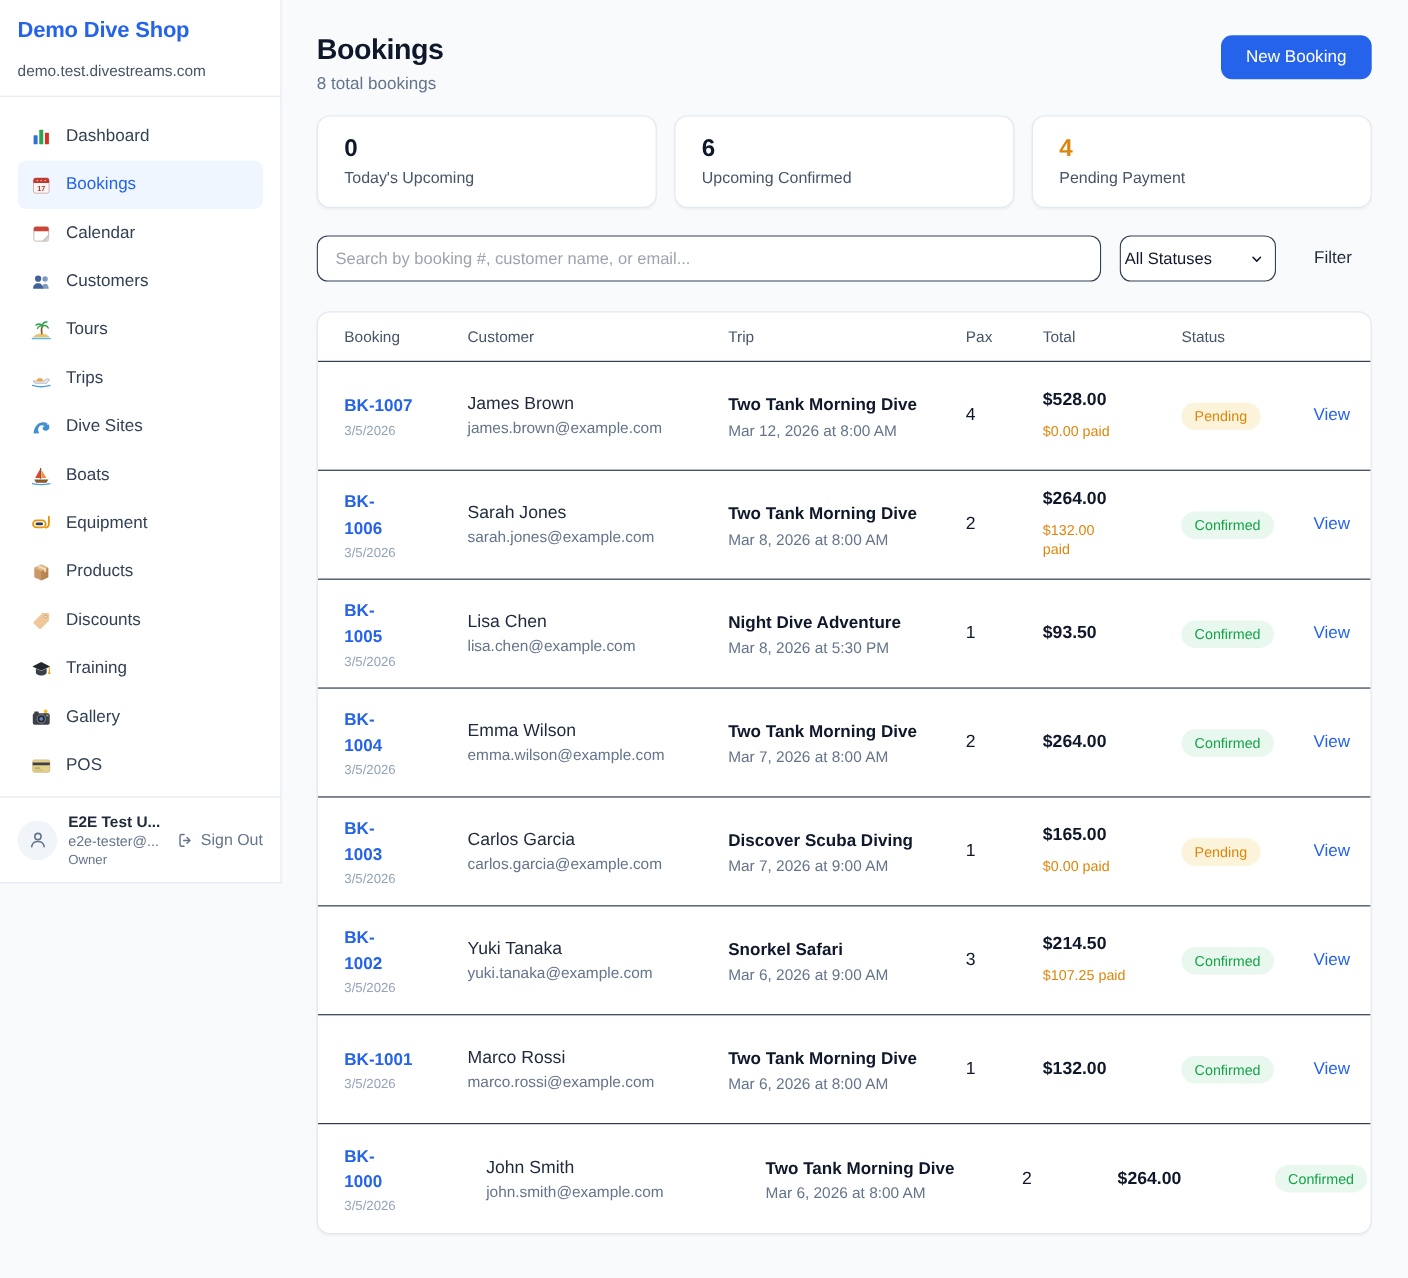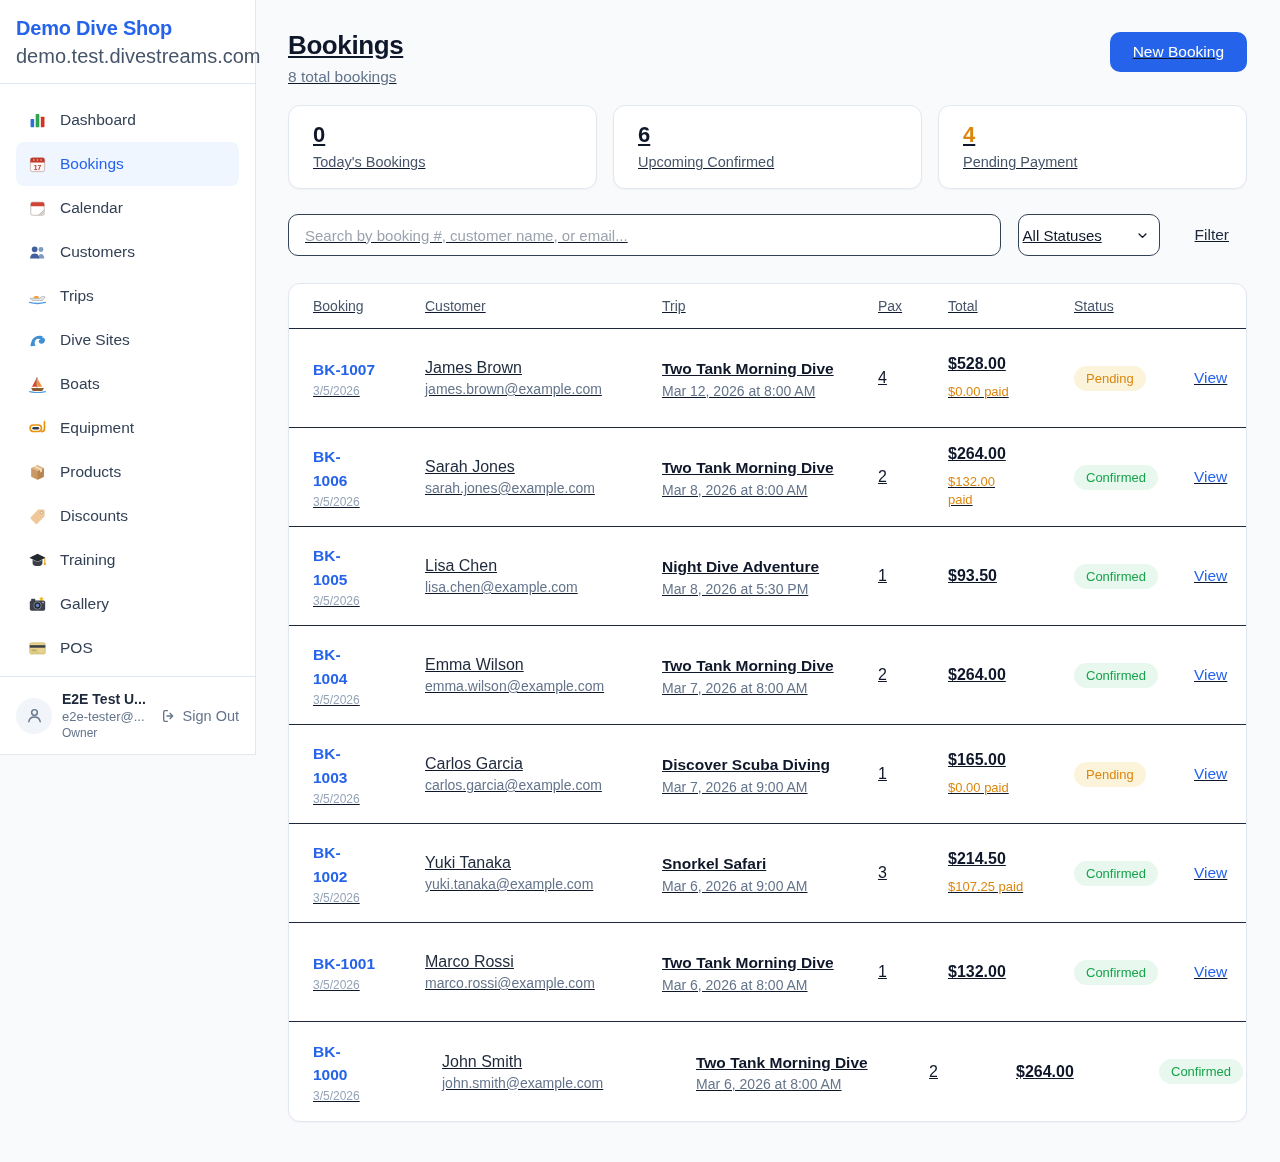--- a/index.html
+++ b/index.html
@@ -3,32 +3,32 @@
 <meta charset="utf-8">
 <style>
   * { box-sizing: border-box; margin: 0; padding: 0; }
   html,body { width:1280px; height:1162px; }
   body {
     font-family: "Liberation Sans", "DejaVu Sans", sans-serif;
     background: #f8fafc;
     color: #0f172a;
     overflow: hidden;
   }
-  .app { position: relative; width: 1280px; height: 1111px; text-decoration: underline; }
+  .app { position: relative; width: 1280px; height: 1111px; }
 
   
   .sidebar {
     position: absolute; top:0; left:0; width:256px;
     background:#fff;
     border-right:1px solid #e2e8f0;
     border-bottom:1px solid #e2e8f0;
   }
   .brand { padding:17px 16px 15px; border-bottom:1px solid #e2e8f0; }
   .brand-name { font-size:20px; font-weight:700; color:#2563eb; letter-spacing:-0.2px; cursor:pointer; }
-  .brand-domain { margin-top:5px; font-size:20px; color:#475569; }
+  .brand-domain { margin-top:16px; font-size:14px; color:#475569; }
   .nav { padding:14px 16px 6px; }
   .nav-item {
     display:flex; align-items:center; gap:13px;
     height:44px; padding:0 12px; border-radius:8px;
     font-size:15.5px; color:#334155; text-decoration:none; cursor:pointer;
   }
   .nav-item.active { background:#eff6ff; color:#2563eb; }
   .nav-icon { width:19px; height:19px; flex:0 0 19px; display:flex; }
   .nav-icon svg { width:19px; height:19px; }
   .user-box {
@@ -270,20 +270,28 @@
 
   <a class="nav-item">
     <span class="nav-icon">
             <svg>
               <use href="#sym-customers-icon"></use>
             </svg>
           </span>
     <span class="nav-label">Customers</span>
   </a>
 
+  <a class="nav-item">
+    <span class="nav-icon">
+            <svg>
+              <use href="#sym-tours-icon"></use>
+            </svg>
+          </span>
+    <span class="nav-label">Tours</span>
+  </a>
 
   <a class="nav-item">
     <span class="nav-icon">
             <svg>
               <use href="#sym-trips-icon"></use>
             </svg>
           </span>
     <span class="nav-label">Trips</span>
   </a>
 
@@ -384,21 +392,21 @@
       <div>
         <h1 class="page-title">Bookings</h1>
         <div class="page-sub">8 total bookings</div>
       </div>
       <button class="btn-primary">New Booking</button>
     </div>
 
     <div class="stats" id="stats">
   <div class="stat-card">
     <div class="stat-value">0</div>
-    <div class="stat-label">Today's Bookings</div>
+    <div class="stat-label">Today's Upcoming</div>
   </div>
 
   <div class="stat-card">
     <div class="stat-value">6</div>
     <div class="stat-label">Upcoming Confirmed</div>
   </div>
 
   <div class="stat-card">
     <div class="stat-value orange">4</div>
     <div class="stat-label">Pending Payment</div>

